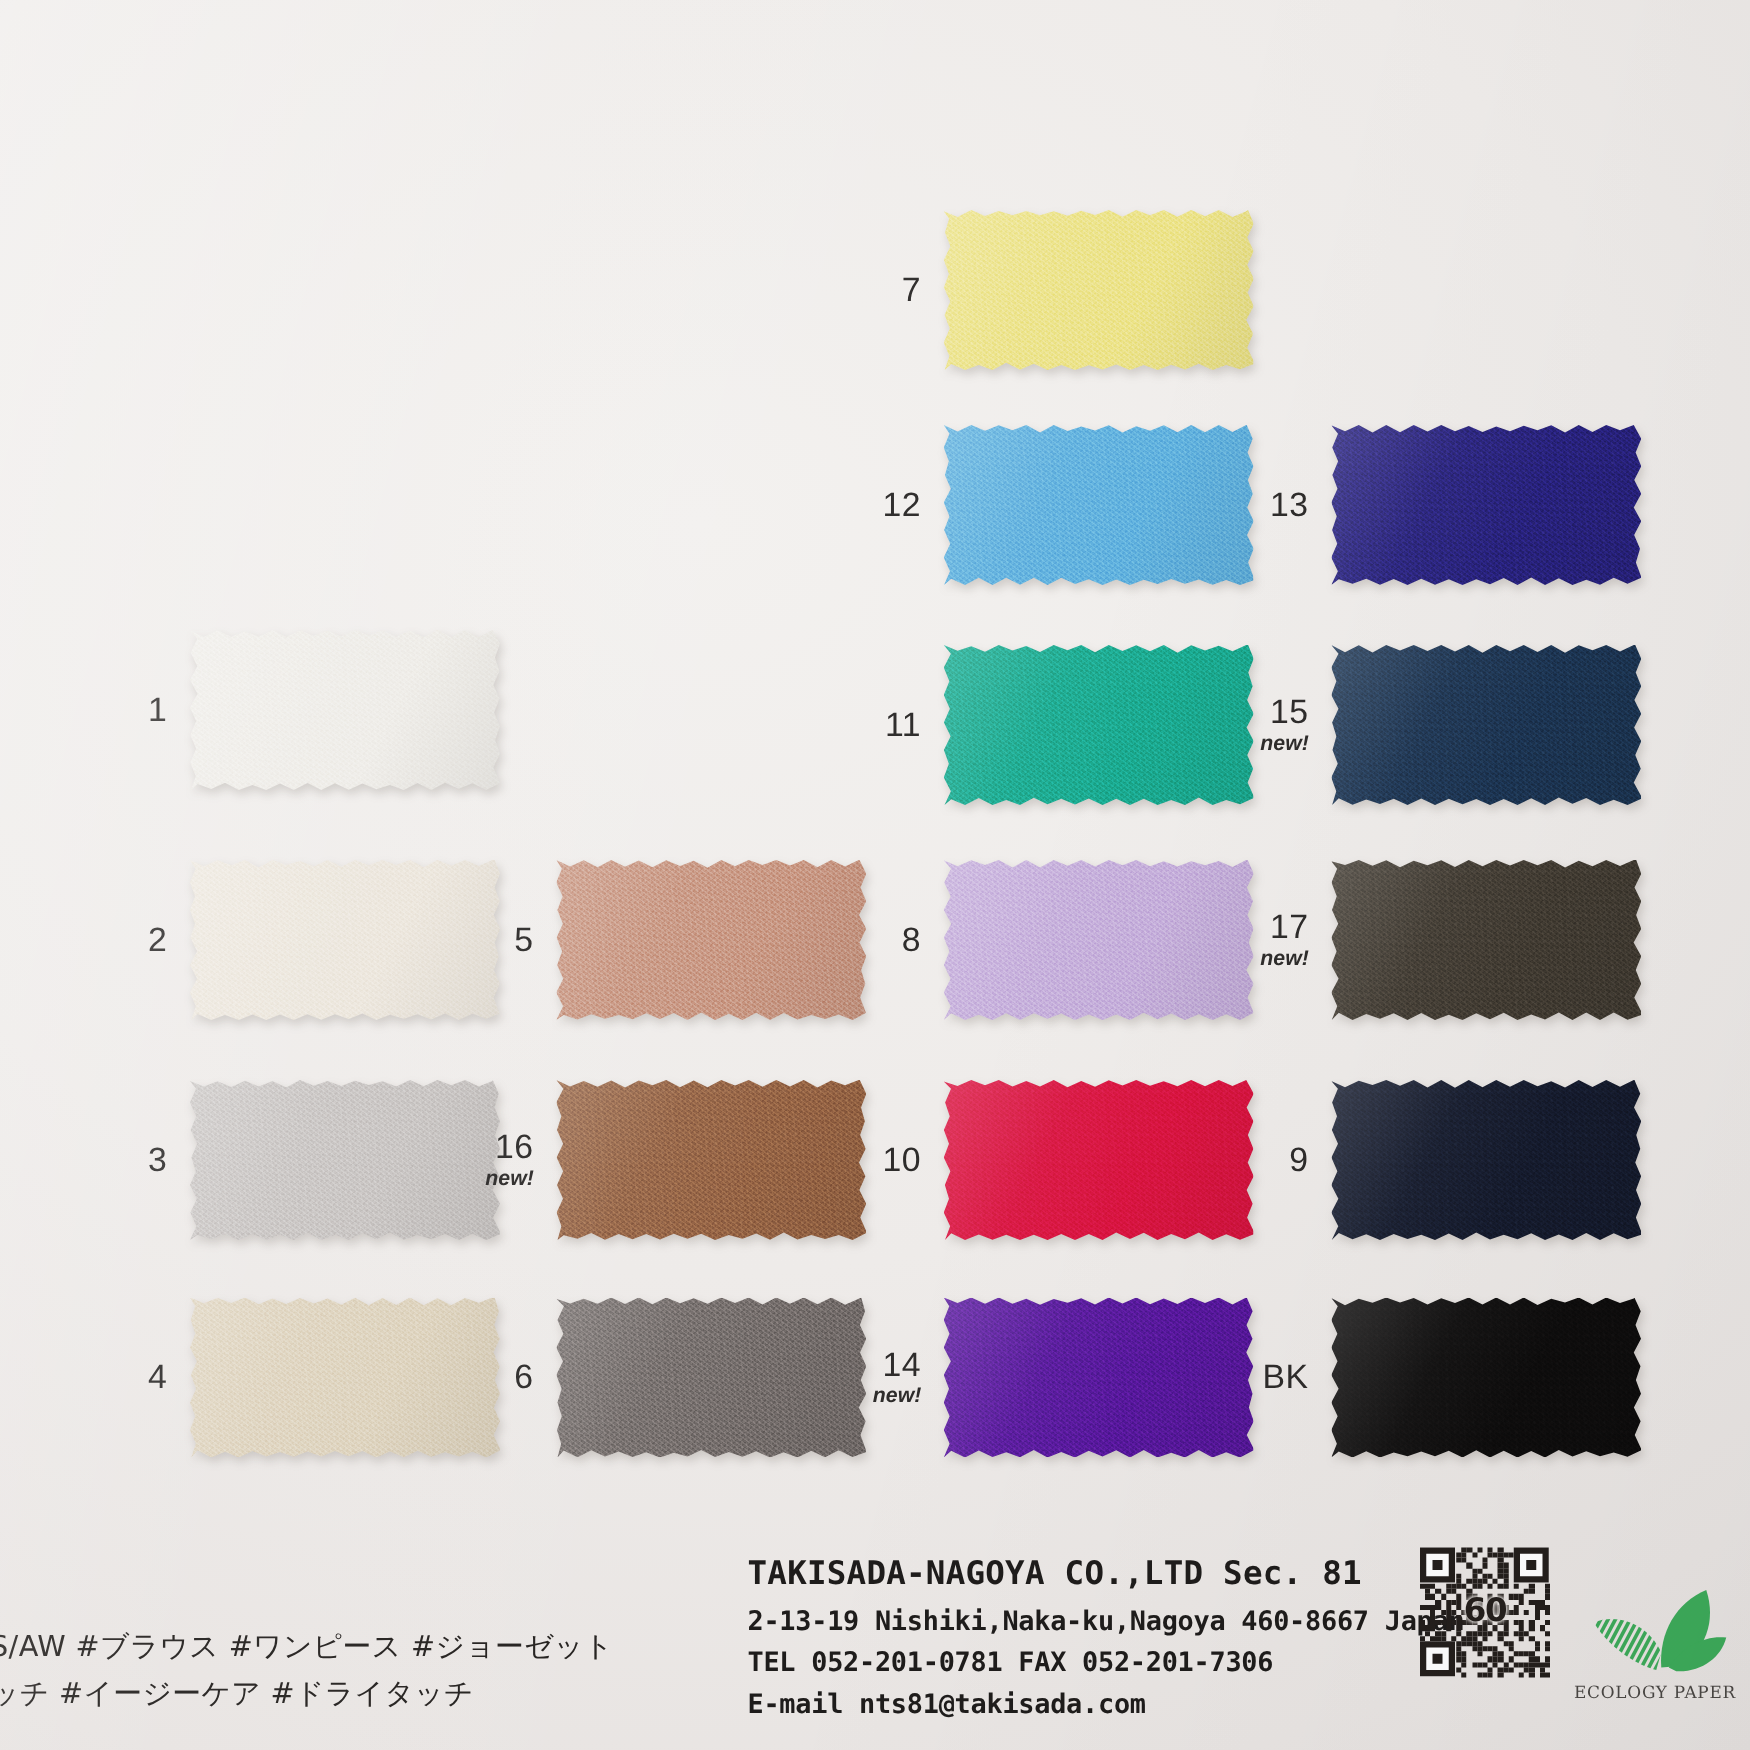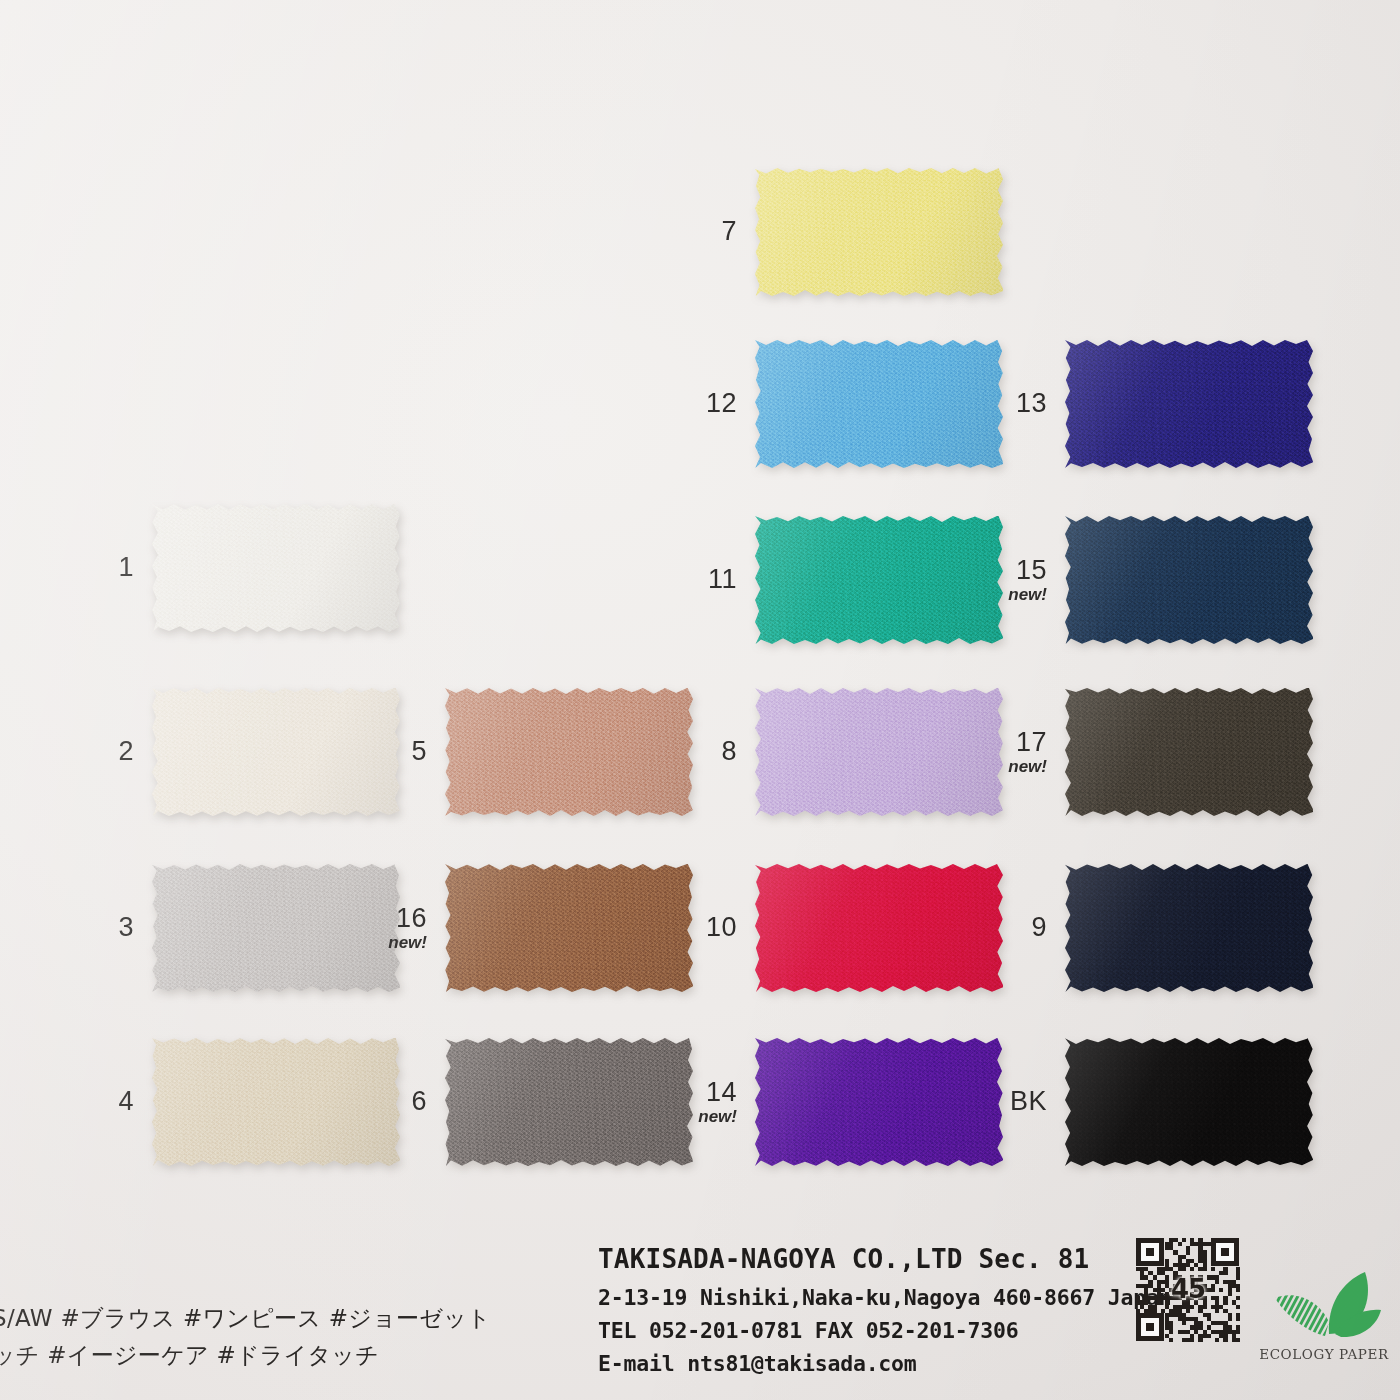--- a/index.html
+++ b/index.html
@@ -372,21 +372,21 @@
   </div>
 
   <div id="footer-center">
     <div class="co">TAKISADA-NAGOYA CO.,LTD Sec. 81</div>
     <div class="ln">2-13-19 Nishiki,Naka-ku,Nagoya 460-8667 Japan</div>
     <div class="ln">TEL 052-201-0781    FAX 052-201-7306</div>
     <div class="ln">E-mail nts81@takisada.com</div>
   </div>
 
   <div id="qr">
-    <div class="qrnum">45</div>
+    <div class="qrnum">60</div>
   <div class="qcell" style="left: 33.28px; top: 0px; width: 4.16px; height: 4.16px;"></div>
       <div class="qcell" style="left: 37.44px; top: 0px; width: 4.16px; height: 4.16px;"></div>
       <div class="qcell" style="left: 45.76px; top: 0px; width: 4.16px; height: 4.16px;"></div>
       <div class="qcell" style="left: 54.08px; top: 0px; width: 4.16px; height: 4.16px;"></div>
       <div class="qcell" style="left: 62.4px; top: 0px; width: 4.16px; height: 4.16px;"></div>
       <div class="qcell" style="left: 29.12px; top: 4.16px; width: 4.16px; height: 4.16px;"></div>
       <div class="qcell" style="left: 33.28px; top: 4.16px; width: 4.16px; height: 4.16px;"></div>
       <div class="qcell" style="left: 41.6px; top: 4.16px; width: 4.16px; height: 4.16px;"></div>
       <div class="qcell" style="left: 54.08px; top: 4.16px; width: 4.16px; height: 4.16px;"></div>
       <div class="qcell" style="left: 58.24px; top: 4.16px; width: 4.16px; height: 4.16px;"></div>

